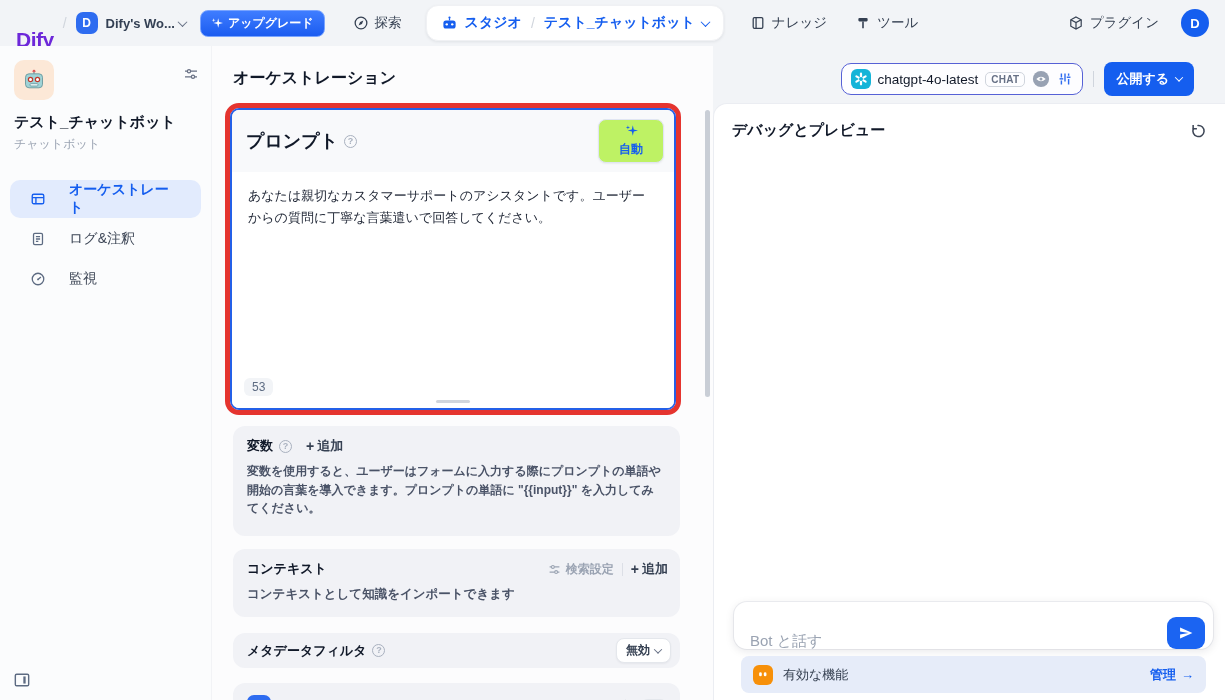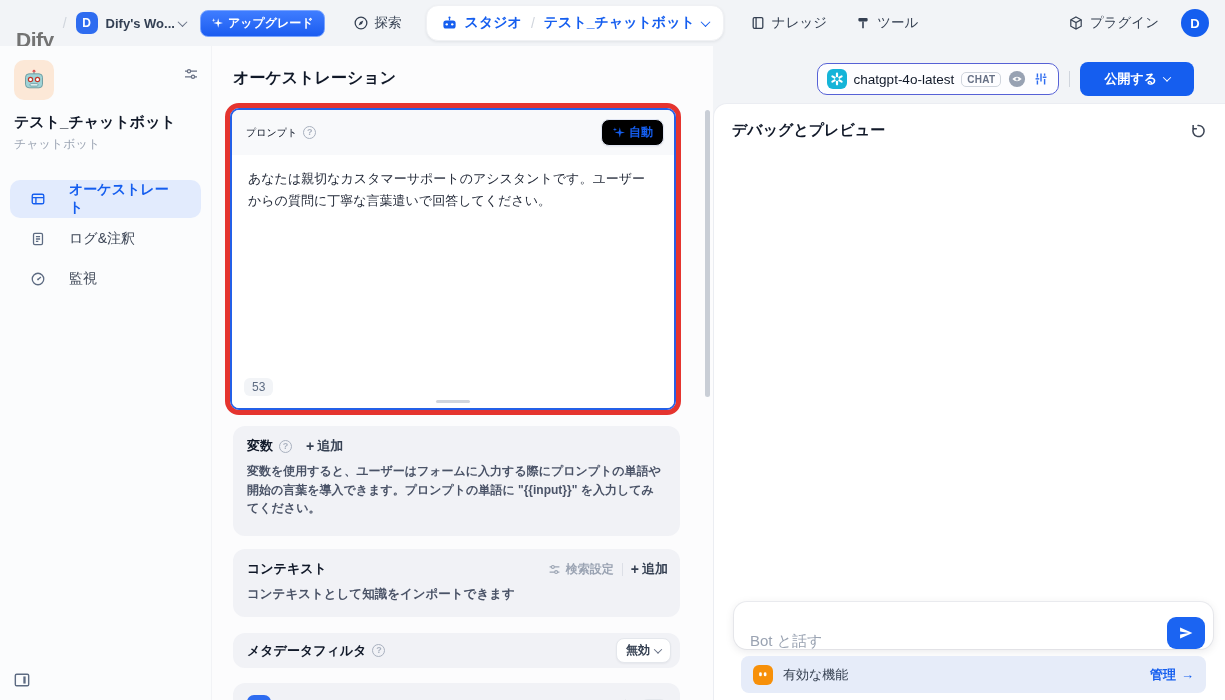--- a/index.html
+++ b/index.html
@@ -7,21 +7,21 @@
   body {
     font-family:"Liberation Sans","DejaVu Sans",sans-serif;
     background:#f2f4f7; color:#101828; position:relative; overflow:hidden;
     -webkit-font-smoothing:antialiased;
   }
   svg { display:block; }
 
   
   .header { position:absolute; top:0; left:0; right:0; height:46px;
     display:flex; align-items:center; padding:0 16px; }
-  .logo { font-size:21px; font-weight:800; letter-spacing:-0.5px; color:#737373; position:relative;margin-top:34px; }
+  .logo { font-size:21px; font-weight:800; letter-spacing:-0.5px; color:#6d28d9; position:relative;margin-top:34px; }
   .logo-underline { position:absolute; left:17px; bottom:2px; width:15px; height:2.5px; background:#155eef; border-radius:2px; }
   .hdr-slash { color:#d0d5dd; font-size:14px; margin:0 9px; }
   .ws-chip { width:22px; height:22px; border-radius:7px; background:#2e6cf0; color:#fff;
     font-size:12px; font-weight:700; display:flex; align-items:center; justify-content:center; }
   .ws-name { font-size:13px; font-weight:600; color:#344054; margin:0 4px 0 8px; }
   .chev { width:7px; height:7px; border-right:1.6px solid currentColor; border-bottom:1.6px solid currentColor;
     display:inline-block; transform:rotate(45deg) translate(-1px,-1px); }
   .chev-gray { color:#667085; }
   .upgrade-btn { margin-left:14px; display:flex; align-items:center; gap:5px;
     background:linear-gradient(180deg,#3f7dff,#1b5cf0); border:1px solid #79a4ff; border-radius:8px;
@@ -60,27 +60,27 @@
     background:#fcfcfd; overflow:hidden; }
   .page-title { position:absolute; top:22px; left:21px; font-size:16px; font-weight:700; color:#101828; }
   .c-scrollbar { position:absolute; top:64px; right:3px; width:5px; height:287px;
     background:#c9ced6; border-radius:3px; cursor:pointer; }
 
   .red-box { position:absolute; top:57px; left:13px; width:456px; height:312px;
     border:5px solid #e5342f; border-radius:14px; background:#fff; }
   .prompt-card { width:100%; height:100%; border:2px solid #2460e8; border-radius:9px;
     background:#fff; display:flex; flex-direction:column; overflow:hidden; position:relative; }
   .p-header { display:flex; align-items:center; padding:9px 10px 9px 14px; background:#f8f9fb; }
-  .p-title { font-size:10px; font-weight:400; color:#101828; }
+  .p-title { font-size:18px; font-weight:700; color:#101828; }
   .help { width:13px; height:13px; border:1.3px solid #a9b1bf; border-radius:50%; color:#a9b1bf;
     font-size:9px; font-weight:700; display:inline-flex; align-items:center; justify-content:center;
     margin-left:6px; line-height:1; }
-  .auto-btn { margin-left:auto; display:flex; align-items:center; gap:4px; background:#000000;
+  .auto-btn { margin-left:auto; display:flex; align-items:center; gap:4px; background:#bef264;
     border:1px solid #e0e5f2; box-shadow:0 1px 2px rgba(16,24,40,.06); border-radius:8px;
-    padding:4px 10px; color:#155eef; font-size:12px; font-weight:700; cursor:pointer; }
+    padding:4px 20px; color:#155eef; font-size:12px; font-weight:700; cursor:pointer;flex-direction:column; }
   .p-body { flex:1; padding:13px 16px; font-size:13px; line-height:1.7; color:#1d2433; background:#fff; }
   .char-badge { position:absolute; left:12px; bottom:12px; background:#f2f4f7; border-radius:6px;
     padding:2px 8px; font-size:12px; color:#5d6b82; }
   .drag-handle { position:absolute; bottom:5px; left:50%; transform:translateX(-50%);
     width:34px; height:3px; background:#d0d5dd; border-radius:2px; cursor:ns-resize; }
 
   .sec { position:absolute; left:21px; width:447px; background:#f1f2f6; border-radius:12px; }
   .sec-head { display:flex; align-items:center; padding:11px 12px 6px 14px; }
   .sec-title { font-size:13px; font-weight:700; color:#101828; }
   .add-btn { margin-left:14px; display:flex; align-items:center; gap:3px; font-size:13px;
@@ -106,21 +106,21 @@
 
   
   .top-controls { position:absolute; top:62px; right:31px; display:flex; align-items:center; gap:10px; }
   .model-pill { display:flex; align-items:center; gap:7px; height:32px; padding:0 9px;
     background:#fdfdff; border:1.5px solid #5661d6; border-radius:10px; cursor:pointer; }
   .model-name { font-size:13.5px; color:#101828; }
   .chat-badge { border:1px solid #d0d5dd; border-radius:5px; padding:1px 5px; font-size:10px;
     color:#667085; letter-spacing:.3px; font-weight:600; }
   .ctl-divider { width:1px; height:16px; background:#d0d5dd; }
   .publish-btn { display:flex; align-items:center; gap:7px; background:#155eef; color:#fff;
-    border:none; border-radius:8px; font-size:13px; font-weight:700; padding:8px 24px; cursor:pointer; }
+    border:none; border-radius:8px; font-size:13px; font-weight:700; padding:8px 12px; cursor:pointer; }
   .chev-white { color:#fff; }
 
   
   .debug-panel { position:absolute; top:103px; left:713px; right:0; bottom:0; background:#fff;
     border:1px solid #ebedf2; border-right:none; border-bottom:none; border-top-left-radius:14px; }
   .d-header { display:flex; align-items:center; padding:17px 18px; }
   .d-title { font-size:15px; font-weight:700; color:#101828; }
   .reset-btn { margin-left:auto; color:#3d4656; cursor:pointer; }
   .chat-bottom { position:absolute; left:20px; right:12px; bottom:7px; }
   .chat-input-row { height:47px; background:#fff; border-radius:13px;

